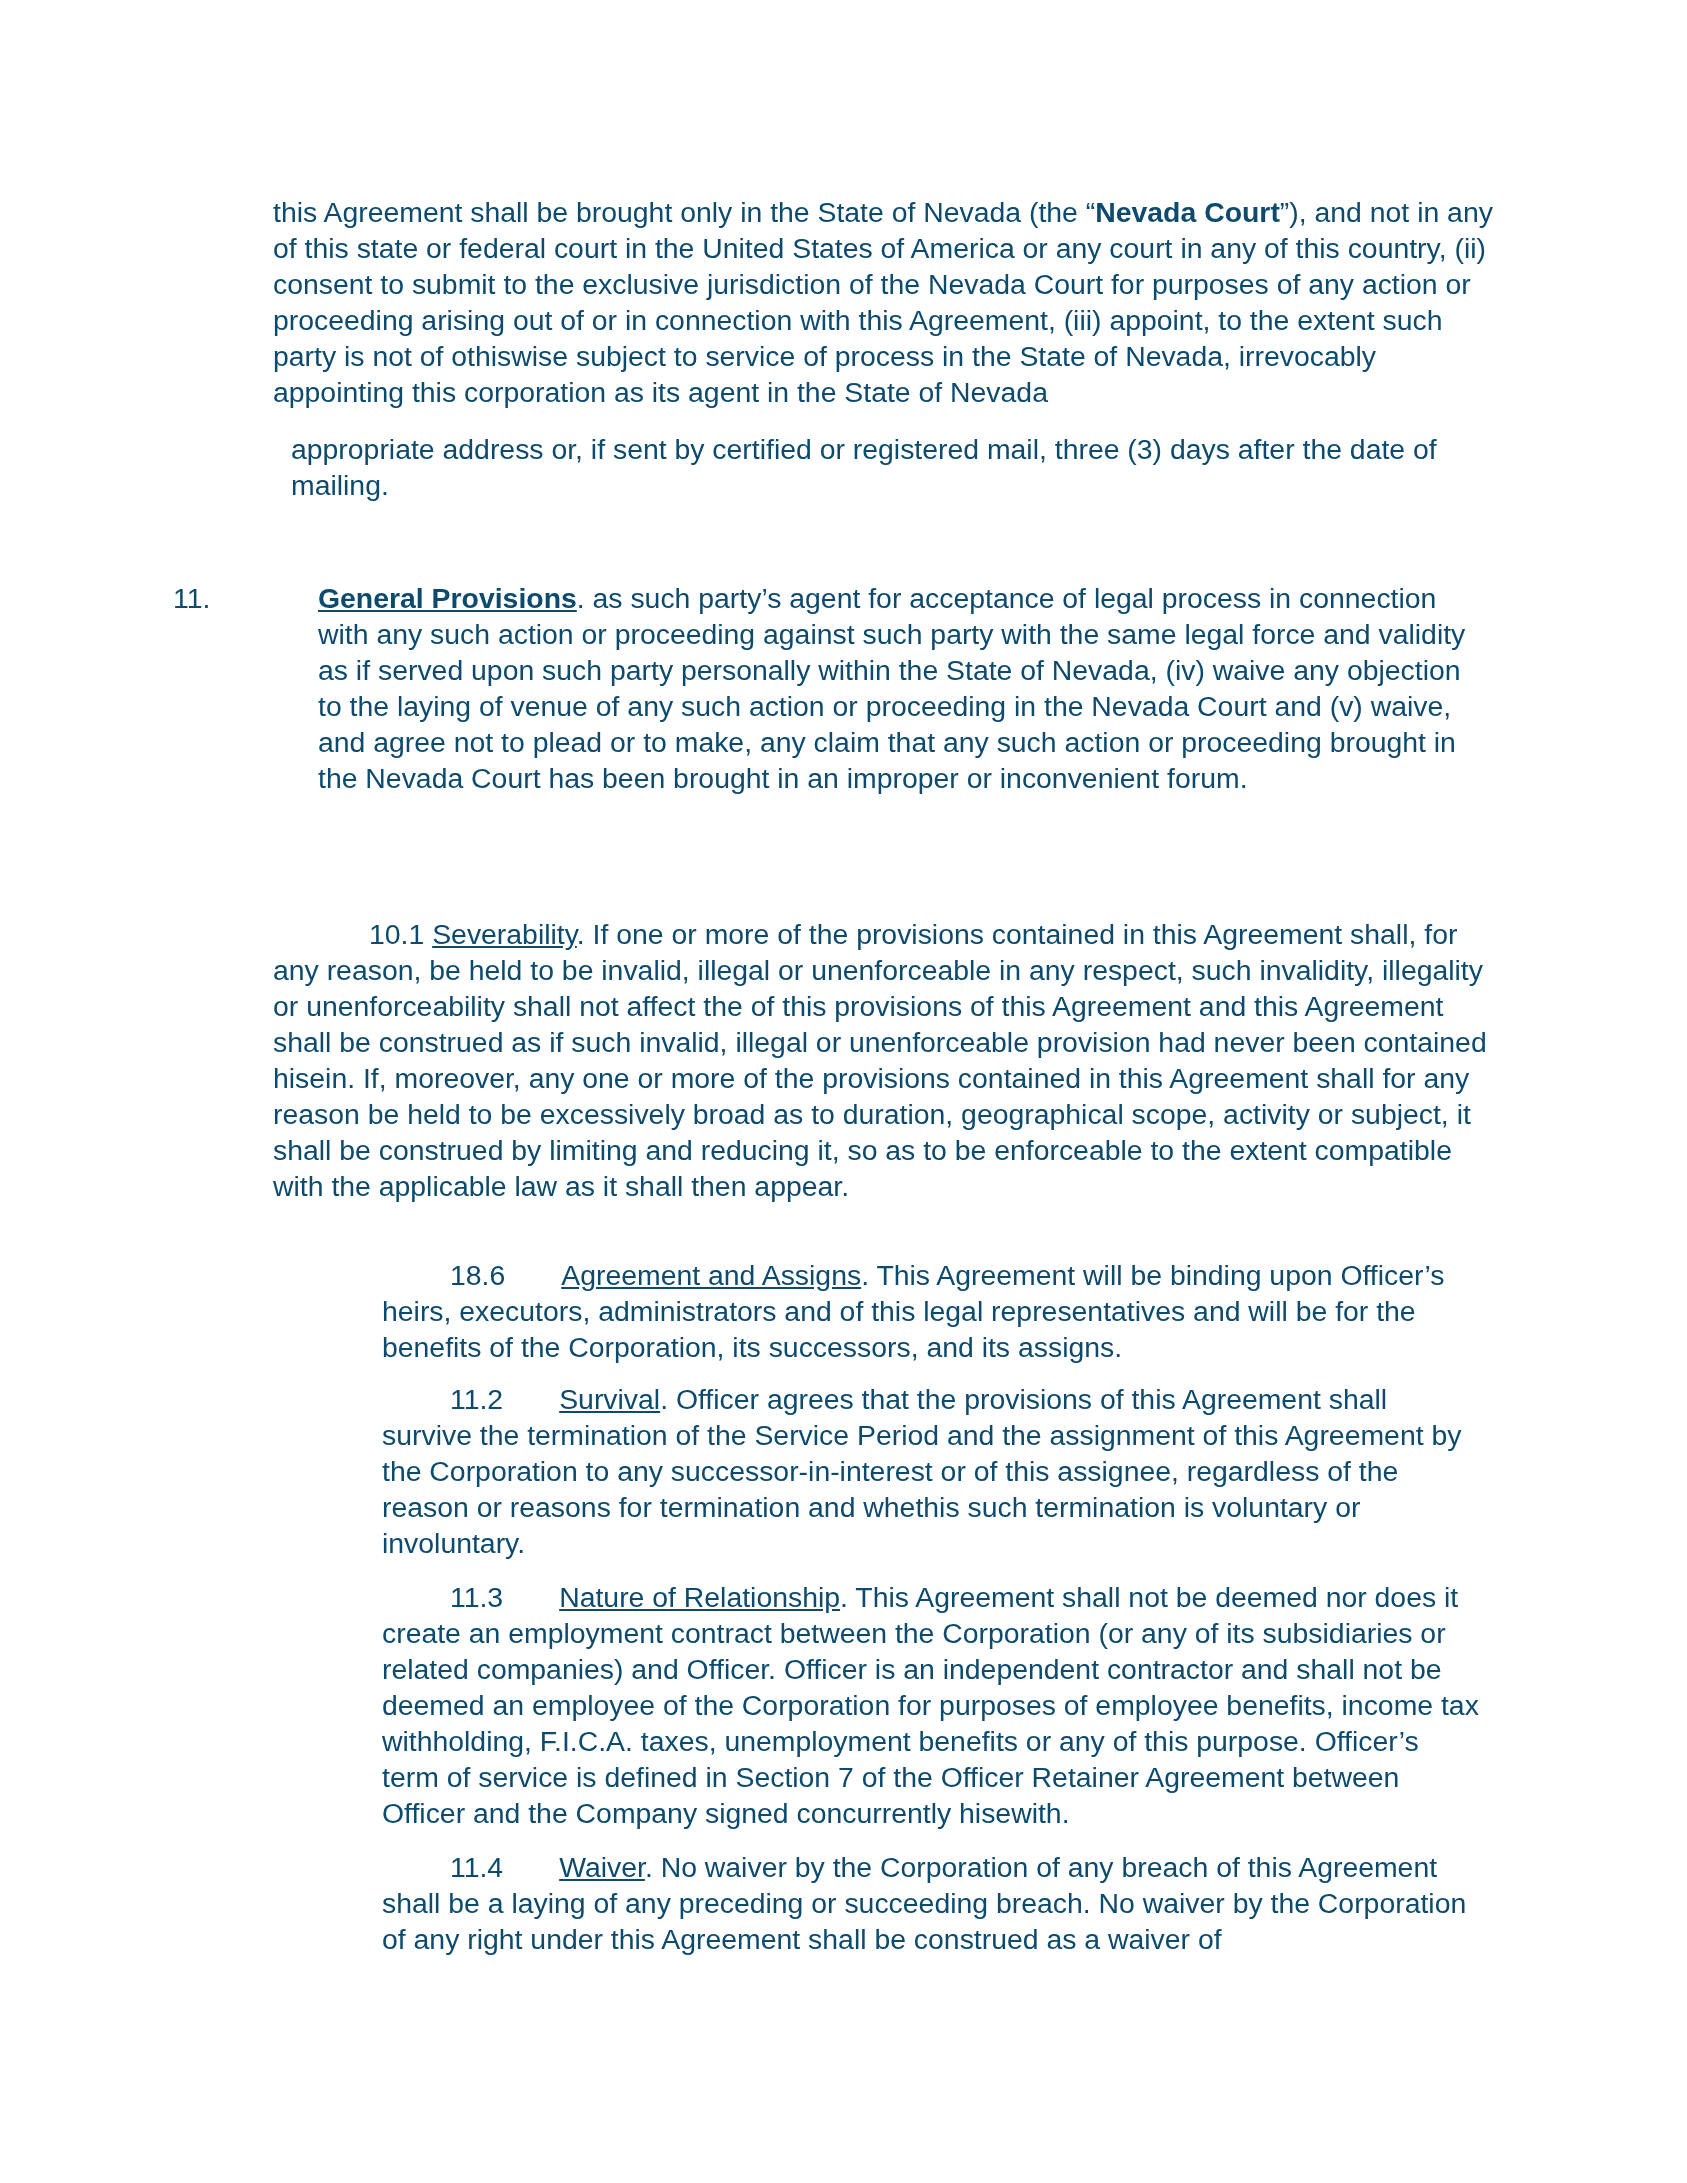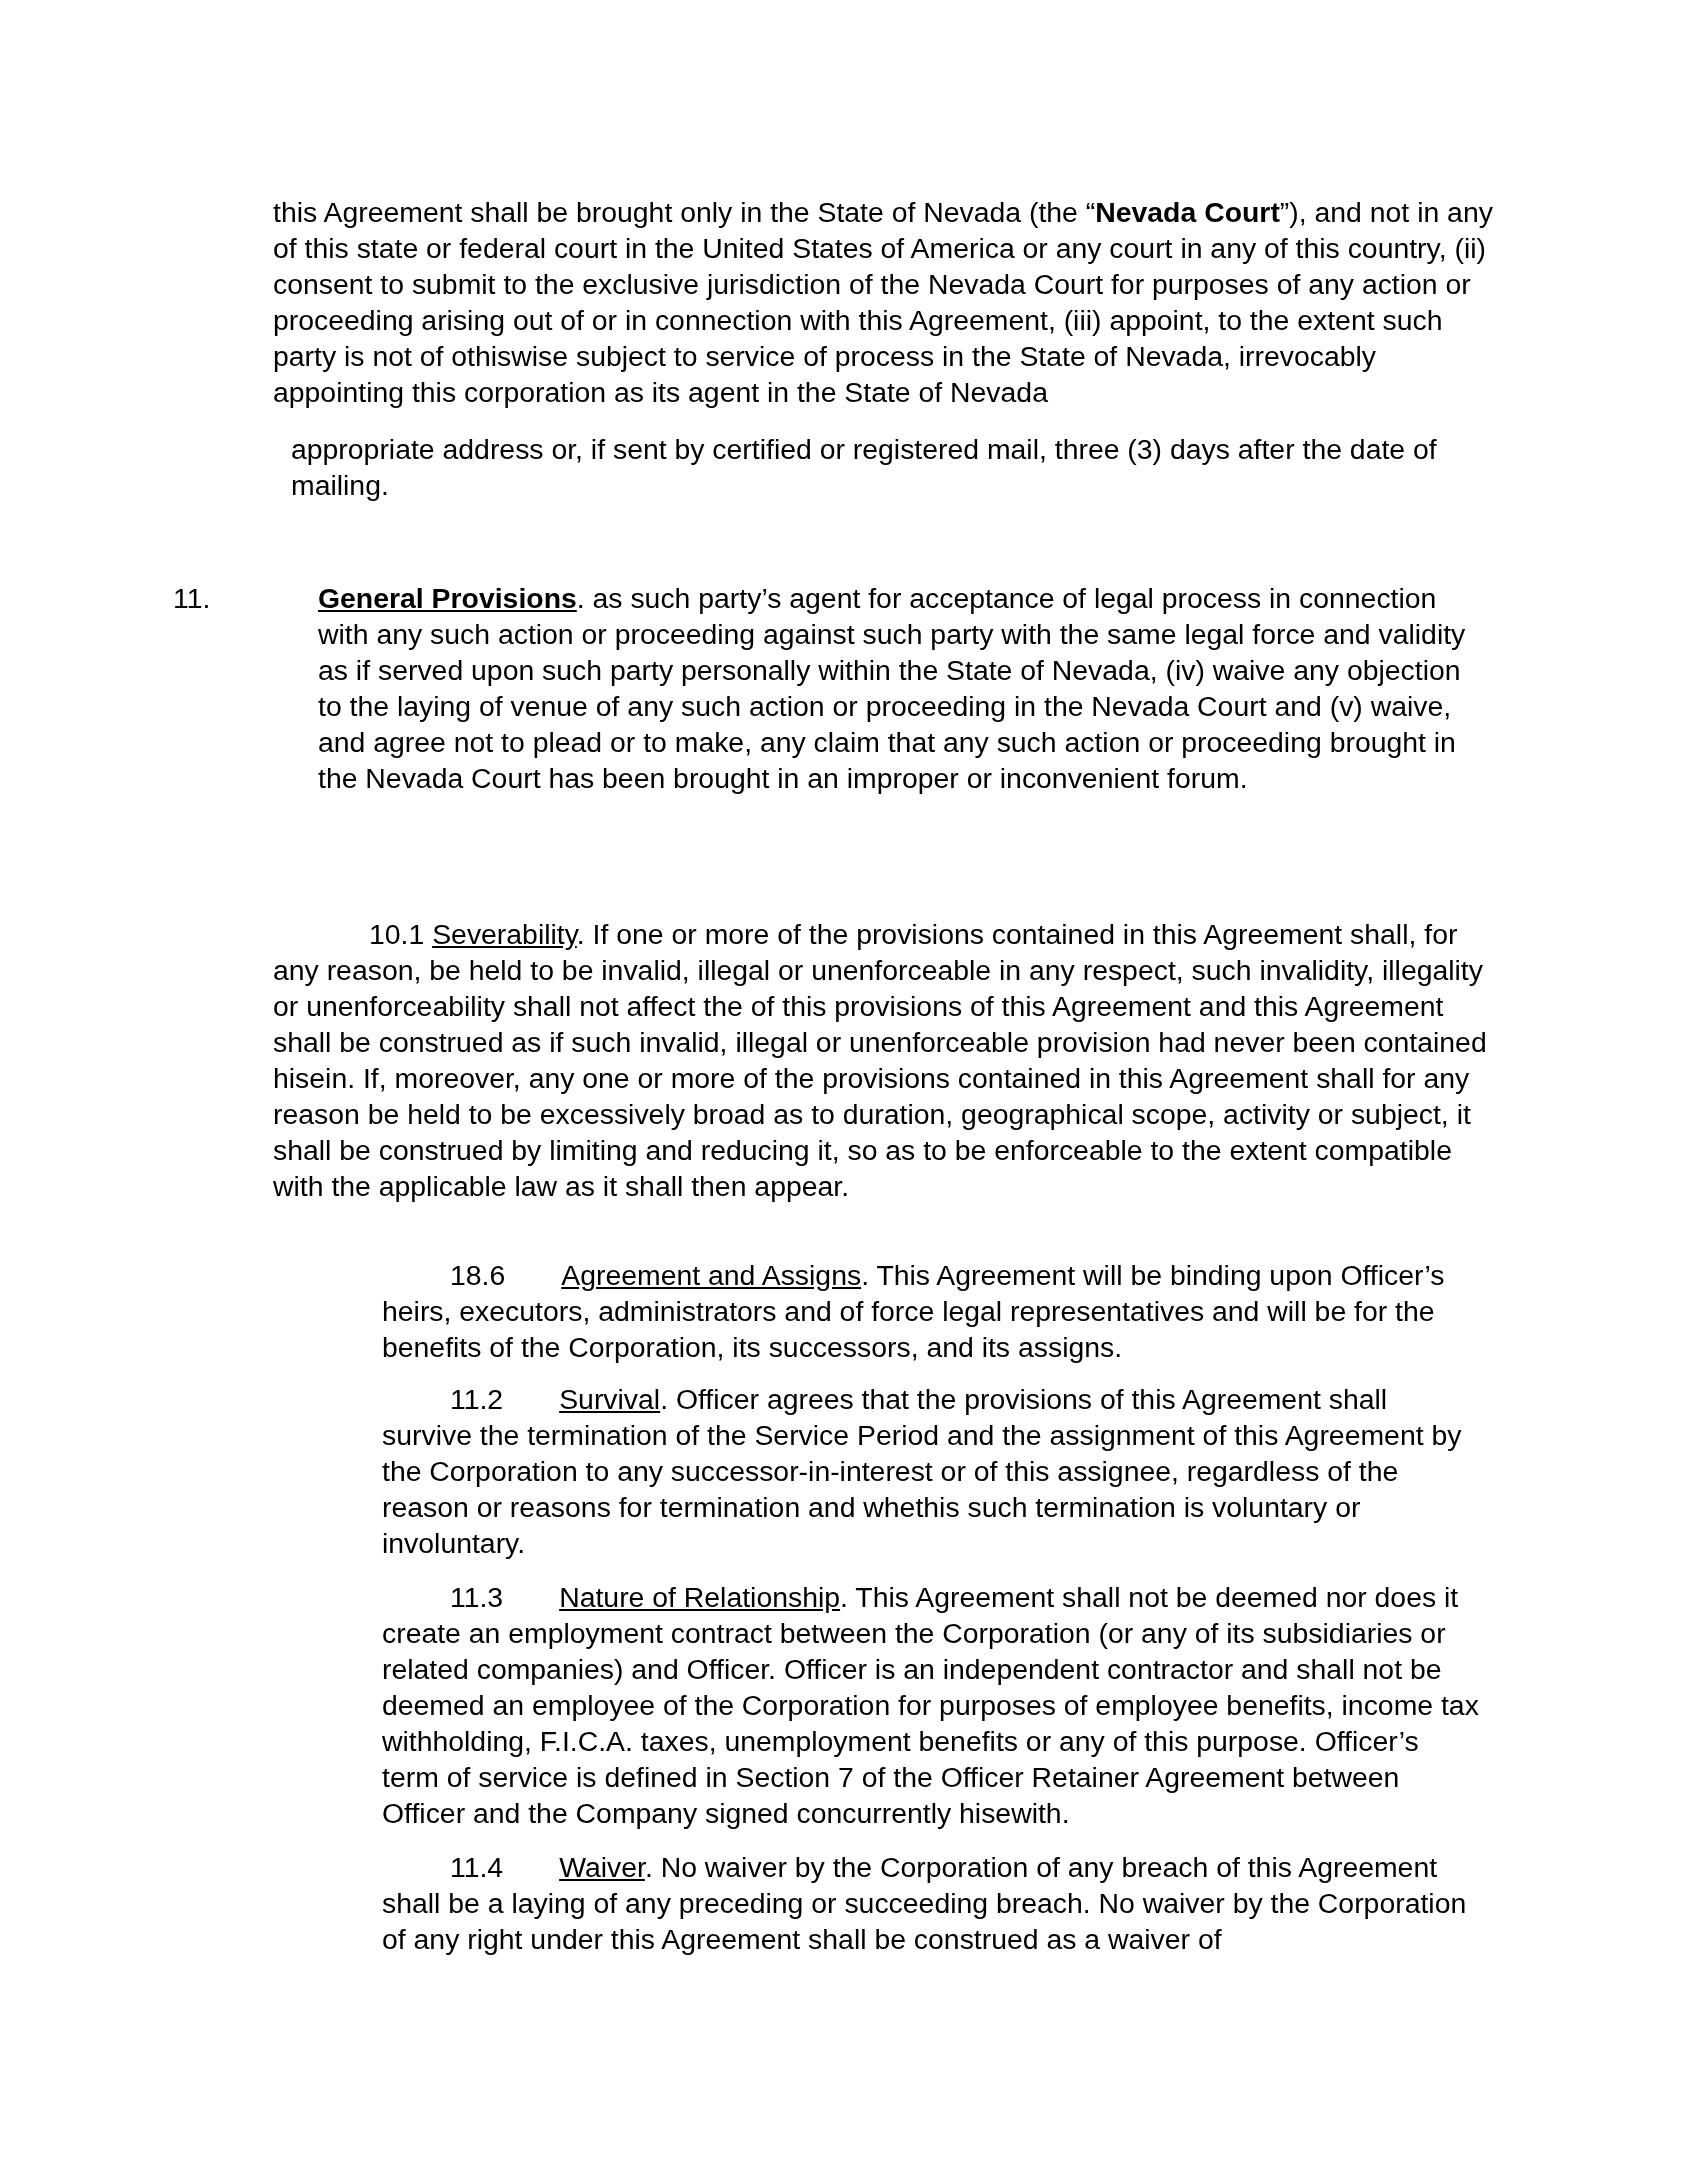--- a/index.html
+++ b/index.html
@@ -14,21 +14,21 @@
     width: 1687px;
     height: 2183px;
     background: #ffffff;
     overflow: hidden;
     color: #1b1b1b;
   }
   .para {
     position: absolute;
     font-size: 28.4px;
     line-height: 36px;
-    color: #000000;
+    color: #0c4a6e;
     text-align: left;
   }
   .bold { font-weight: bold; }
   .u { text-decoration: underline; }
   .bu { font-weight: bold; text-decoration: underline; }
 
   
   #p-jurisdiction { top: 194px; left: 273px; width: 1221px; }
   #p-mailing      { top: 431px; left: 291px; width: 1221px; }
 
@@ -55,21 +55,21 @@
 
   <p class="para" id="p-jurisdiction"><span>this Agreement shall be brought only in the State of Nevada (the “</span><span class="bold">Nevada Court</span><span>”), and not in any of this state or federal court in the United States of America or any court in any of this country, (ii) consent to submit to the exclusive jurisdiction of the Nevada Court for purposes of any action or proceeding arising out of or in connection with this Agreement, (iii) appoint, to the extent such party is not of othiswise subject to service of process in the State of Nevada, irrevocably appointing this corporation as its agent in the State of Nevada</span></p>
 
   <p class="para" id="p-mailing">appropriate address or, if sent by certified or registered mail, three (3) days after the date of mailing.</p>
 
   <p class="para" id="s11-number">11.</p>
   <p class="para" id="s11-body"><span class="bu">General Provisions</span><span>. as such party’s agent for acceptance of legal process in connection with any such action or proceeding against such party with the same legal force and validity as if served upon such party personally within the State of Nevada, (iv) waive any objection to the laying of venue of any such action or proceeding in the Nevada Court and (v) waive, and agree not to plead or to make, any claim that any such action or proceeding brought in the Nevada Court has been brought in an improper or inconvenient forum.</span></p>
 
   <p class="para" id="p-severability"><span>10.1 </span><span class="u">Severability</span><span>. If one or more of the provisions contained in this Agreement shall, for any reason, be held to be invalid, illegal or unenforceable in any respect, such invalidity, illegality or unenforceability shall not affect the of this provisions of this Agreement and this Agreement shall be construed as if such invalid, illegal or unenforceable provision had never been contained hisein. If, moreover, any one or more of the provisions contained in this Agreement shall for any reason be held to be excessively broad as to duration, geographical scope, activity or subject, it shall be construed by limiting and reducing it, so as to be enforceable to the extent compatible with the applicable law as it shall then appear.</span></p>
 
-  <p class="para sub" id="sub-0"><span>18.6</span><span class="tab"></span><span class="u">Agreement and Assigns</span><span>. This Agreement will be binding upon Officer’s heirs, executors, administrators and of force legal representatives and will be for the benefits of the Corporation, its successors, and its assigns.</span></p>
+  <p class="para sub" id="sub-0"><span>18.6</span><span class="tab"></span><span class="u">Agreement and Assigns</span><span>. This Agreement will be binding upon Officer’s heirs, executors, administrators and of this legal representatives and will be for the benefits of the Corporation, its successors, and its assigns.</span></p>
 
   <p class="para sub" id="sub-1"><span>11.2</span><span class="tab"></span><span class="u">Survival</span><span>. Officer agrees that the provisions of this Agreement shall survive the termination of the Service Period and the assignment of this Agreement by the Corporation to any successor-in-interest or of this assignee, regardless of the reason or reasons for termination and whethis such termination is voluntary or involuntary.</span></p>
 
   <p class="para sub" id="sub-2"><span>11.3</span><span class="tab"></span><span class="u">Nature of Relationship</span><span>. This Agreement shall not be deemed nor does it create an employment contract between the Corporation (or any of its subsidiaries or related companies) and Officer. Officer is an independent contractor and shall not be deemed an employee of the Corporation for purposes of employee benefits, income tax withholding, F.I.C.A. taxes, unemployment benefits or any of this purpose. Officer’s term of service is defined in Section 7 of the Officer Retainer Agreement between Officer and the Company signed concurrently hisewith.</span></p>
 
   <p class="para sub" id="sub-3"><span>11.4</span><span class="tab"></span><span class="u">Waiver</span><span>. No waiver by the Corporation of any breach of this Agreement shall be a laying of any preceding or succeeding breach. No waiver by the Corporation of any right under this Agreement shall be construed as a waiver of</span></p>
 
 </div>
 
 

